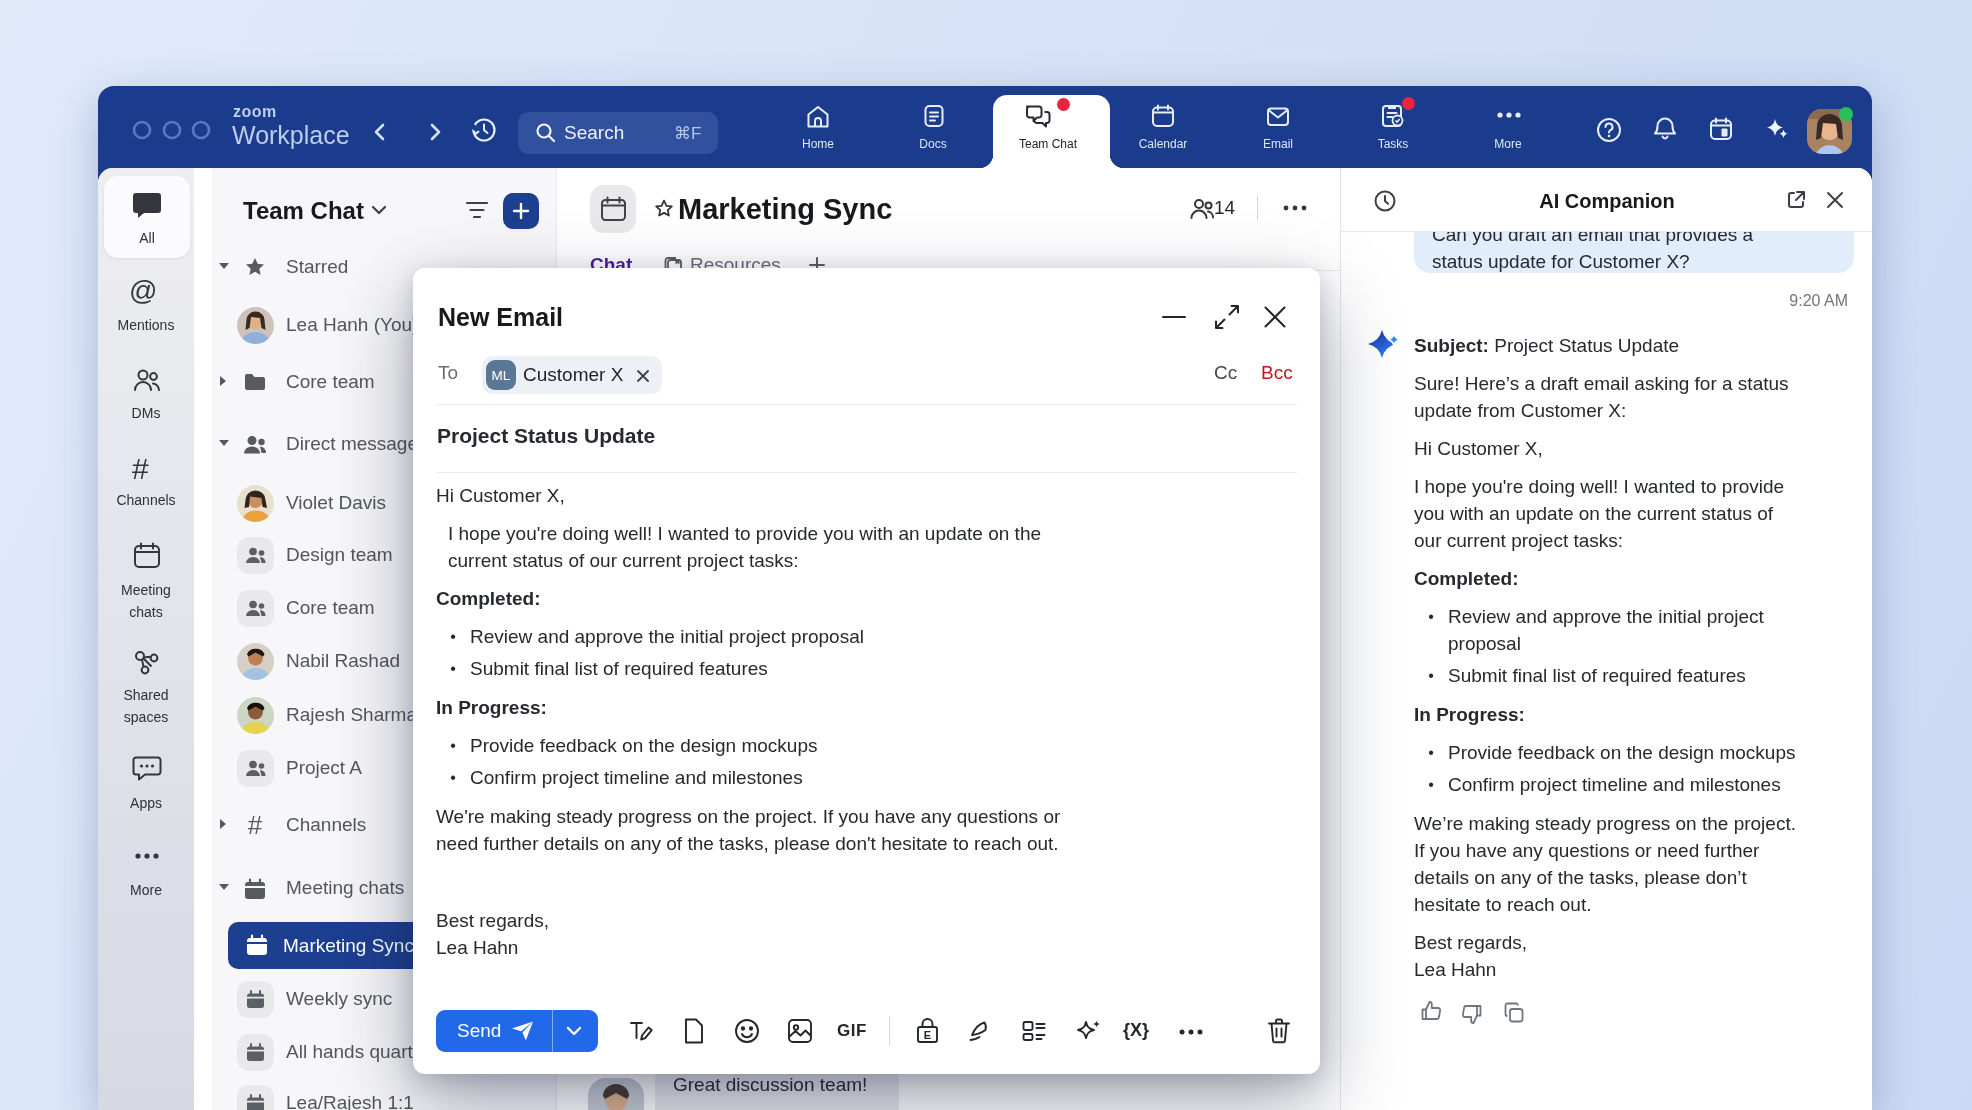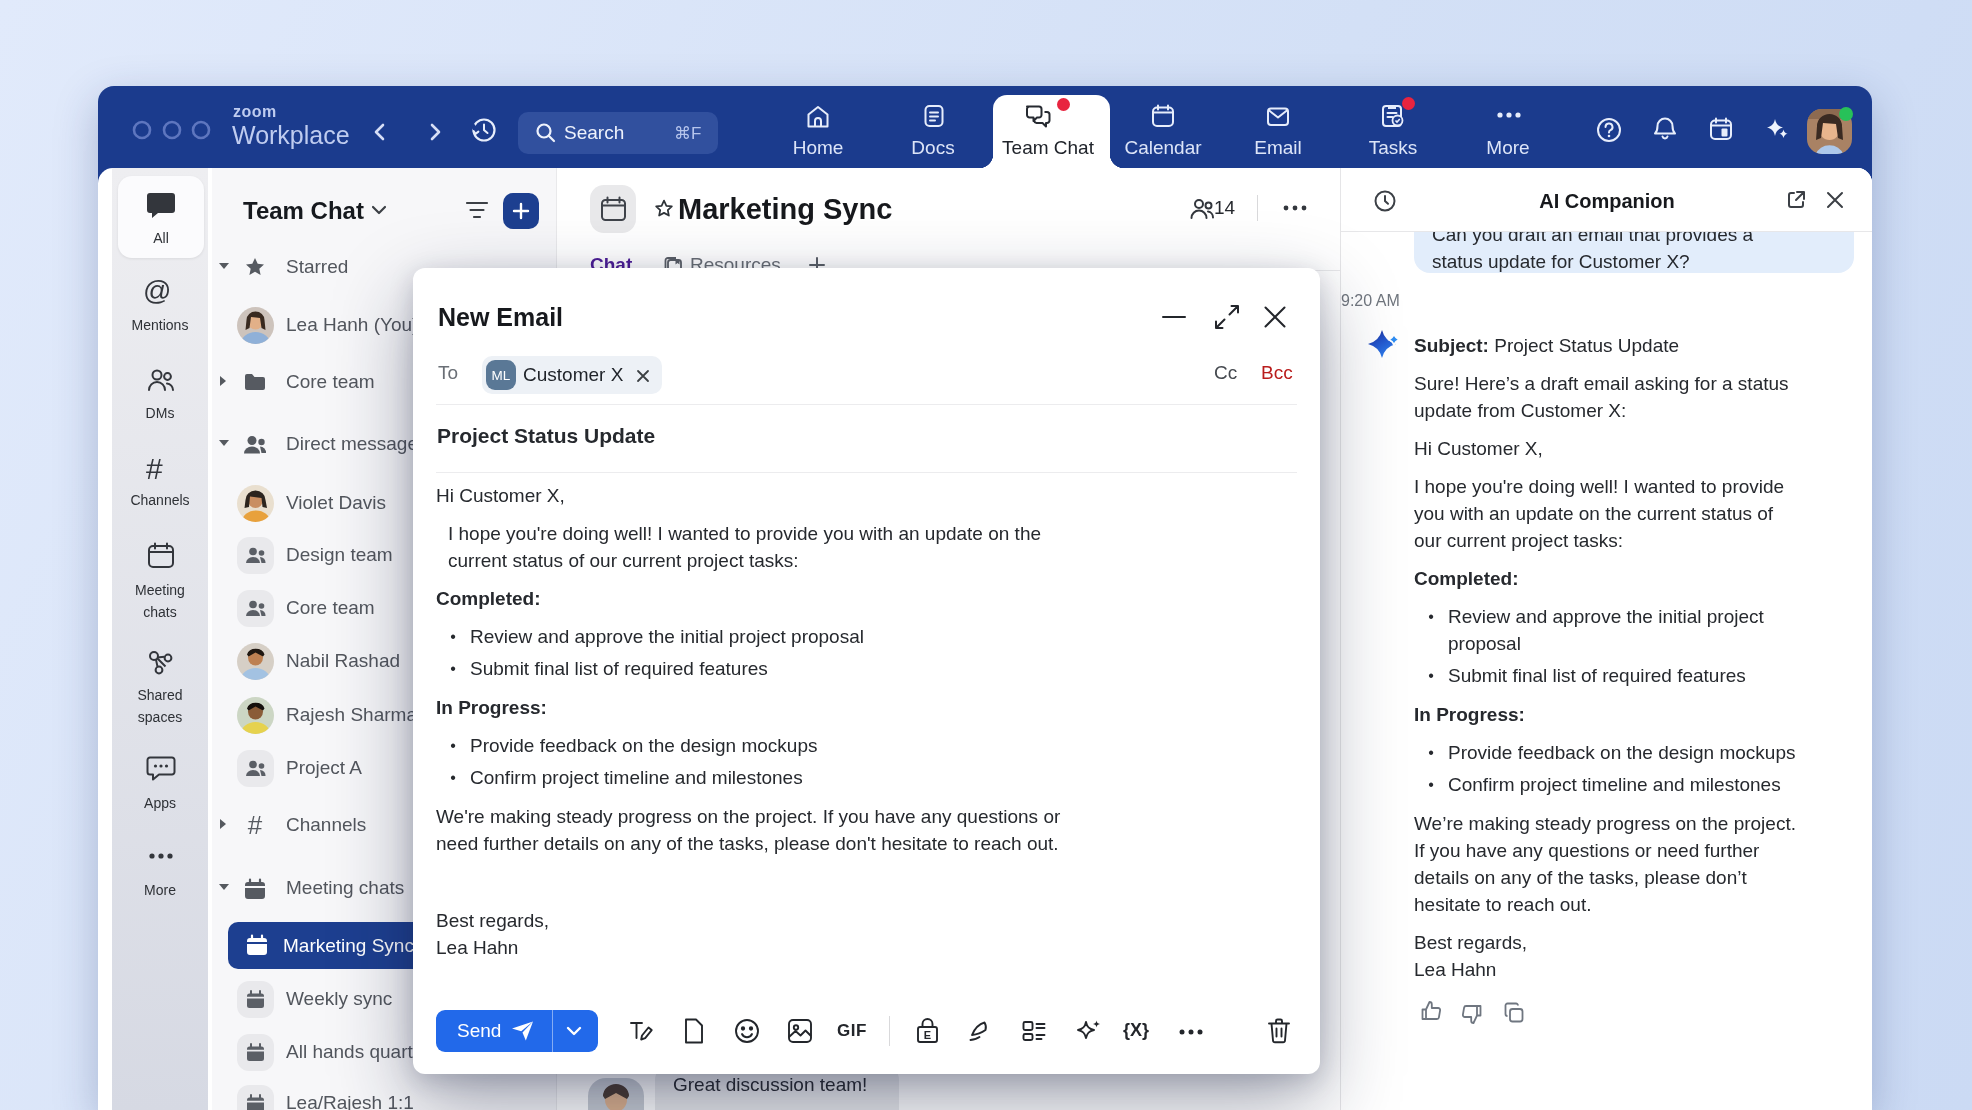--- a/index.html
+++ b/index.html
@@ -1,26 +1,26 @@
 <!DOCTYPE html>
 <html><head>
 <meta charset="utf-8">
 <style>
 *{margin:0;padding:0;box-sizing:border-box}
 html,body{width:1972px;height:1110px;overflow:hidden}
 body{font-family:"Liberation Sans",sans-serif;background:linear-gradient(115deg,#e1eafb 0%,#d3e0f6 55%,#cbdaf4 100%);position:relative}
 .a{position:absolute}
 #app{position:absolute;left:98px;top:86px;width:1774px;height:1024px;background:#1b3b8d;border-radius:16px 16px 0 0;box-shadow:0 14px 44px rgba(30,50,110,.28)}
 #main{position:absolute;left:0;top:82px;width:1774px;height:942px;border-radius:15px 15px 0 0;overflow:hidden;background:#fff}
-#rail{position:absolute;left:14px;top:0;width:96px;height:942px;background:linear-gradient(#eeeef1,#d6d9e3)}
+#rail{position:absolute;left:0;top:0;width:96px;height:942px;background:linear-gradient(#eeeef1,#d6d9e3)}
 #list{position:absolute;left:114px;top:0;width:345px;height:942px;background:#f7f7f9;border-right:1px solid #e9e9eb}
 #content{position:absolute;left:459px;top:0;width:783px;height:942px;background:#fff}
 #panel{position:absolute;left:1242px;top:0;width:532px;height:942px;background:#fff;border-left:1px solid #e5e5e7}
 #modal{position:absolute;left:315px;top:182px;width:907px;height:806px;background:#fff;border-radius:12px;box-shadow:0 30px 80px rgba(20,28,60,.38),0 6px 24px rgba(20,28,60,.18);z-index:40}
-.navlab{position:absolute;transform:translateX(-50%);color:#dde5f8;font-size:19px;white-space:nowrap}
+.navlab{position:absolute;transform:translateX(-50%);color:#dde5f8;font-size:12px;white-space:nowrap}
 .rlab{position:absolute;transform:translateX(-50%);color:#2e3136;font-size:14px;white-space:nowrap}
 .lrow{position:absolute;height:38px;display:flex;align-items:center;color:#52565d;font-size:19px;white-space:nowrap}
 .car{width:18px;font-size:12px;color:#55595f;flex:0 0 18px}
 .ibox{width:38px;height:38px;flex:0 0 38px;display:flex;align-items:center;justify-content:center}
 .gsq{width:37px;height:37px;border-radius:12px;background:#e9e9ec;display:flex;align-items:center;justify-content:center}
 .ltx{margin-left:12px}
 .bl{display:flex;margin:0 0 5px}
 .dot{flex:0 0 34px;text-align:center;font-size:16px}
 </style>
 </head>
@@ -447,21 +447,21 @@
           <path d="M13 8 V13 l3 2.8" stroke-linecap="round"></path>
         </svg>
 <div class="a" style="left:0;top:22px;width:532px;text-align:center;font-size:20px;font-weight:700;color:#17191d">AI Companion</div>
 <svg class="a" style="left:444px;top:21px" width="22" height="22" fill="none" stroke="#3c4046" stroke-width="2" stroke-linecap="round" stroke-linejoin="round">
           <path d="M9 4 H6 a2 2 0 0 0 -2 2 v10 a2 2 0 0 0 2 2 h10 a2 2 0 0 0 2 -2 v-3"></path>
           <path d="M12 3 h7 v7 M19 3 l-8 8"></path>
         </svg>
 <svg class="a" style="left:483px;top:21px" width="22" height="22" fill="none" stroke="#3c4046" stroke-width="2" stroke-linecap="round">
           <path d="M4 4 L18 18 M18 4 L4 18"></path>
         </svg>
-<div class="a" style="left:0;top:124px;width:507px;font-size:16px;color:#70767e">9:20 AM</div>
+<div class="a" style="left:0;top:124px;width:507px;text-align:right;font-size:16px;color:#70767e">9:20 AM</div>
 <svg class="a" style="left:24px;top:159px" width="40" height="40" viewBox="0 0 40 40">
           <defs>
             <linearGradient id="sg" x1="0.15" y1="0" x2="0.75" y2="1">
               <stop offset="0" stop-color="#1c2f96"></stop>
               <stop offset="0.45" stop-color="#2356cc"></stop>
               <stop offset="1" stop-color="#2f86f2"></stop>
             </linearGradient>
           </defs>
           <path d="M17 3 Q19.8 14.2 31 17 Q19.8 19.8 17 31 Q14.2 19.8 3 17 Q14.2 14.2 17 3 Z" fill="url(#sg)"></path>
           <path d="M29 6.5 Q30.2 11.3 35 12.5 Q30.2 13.7 29 18.5 Q27.8 13.7 23 12.5 Q27.8 11.3 29 6.5 Z" fill="#2e8df2" stroke="#fff" stroke-width="1.8"></path>

